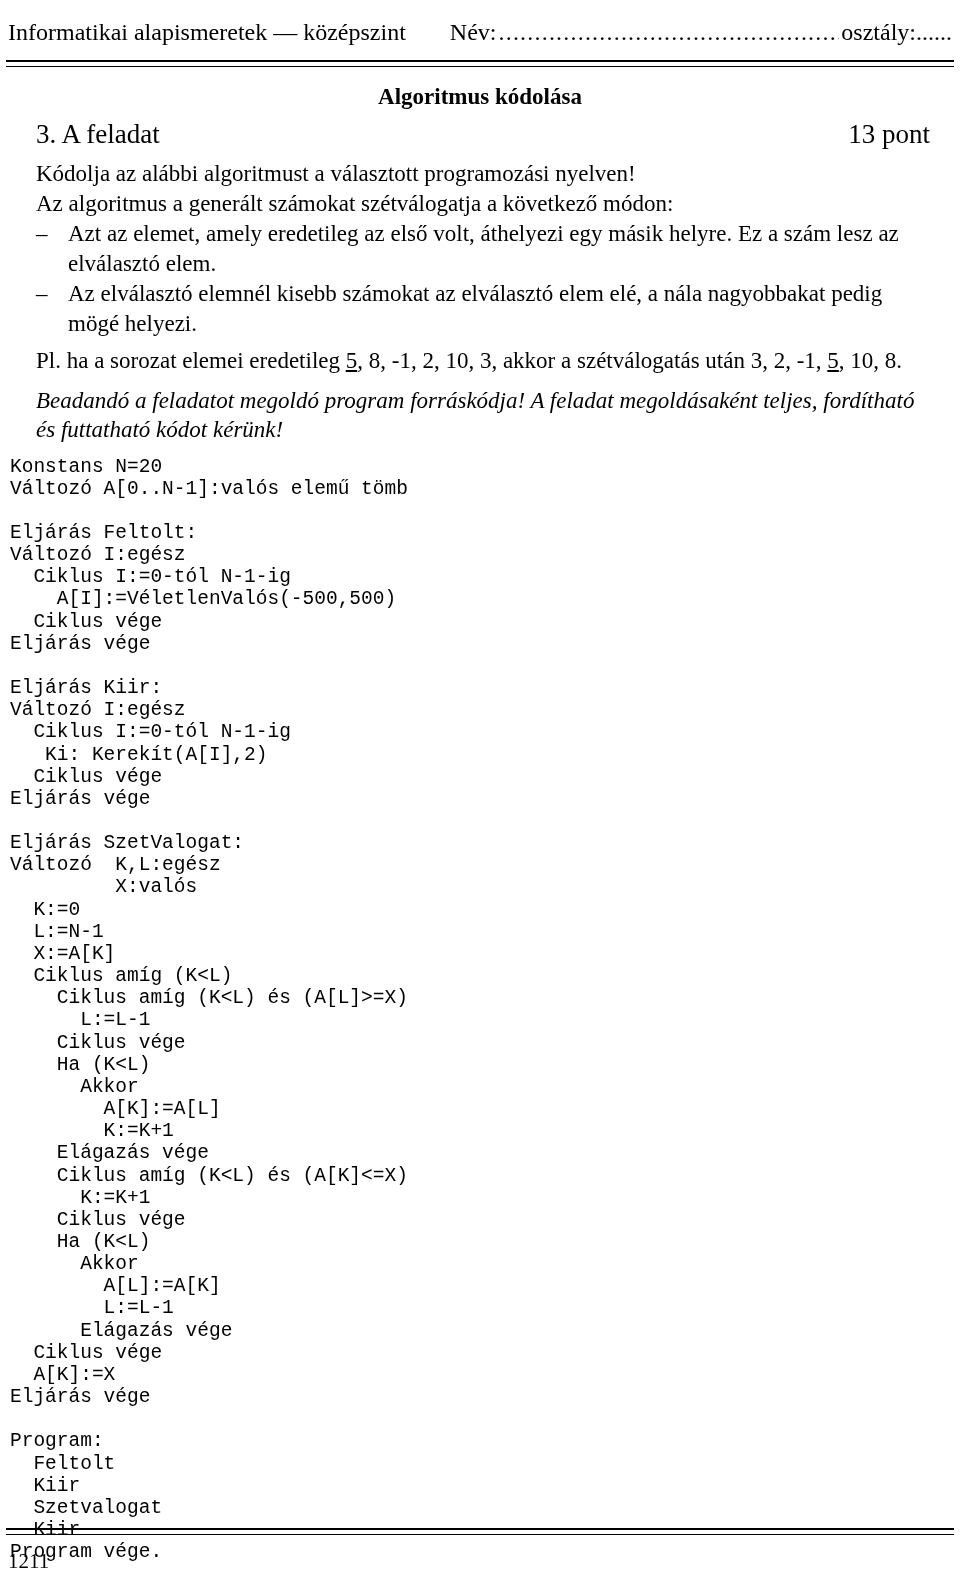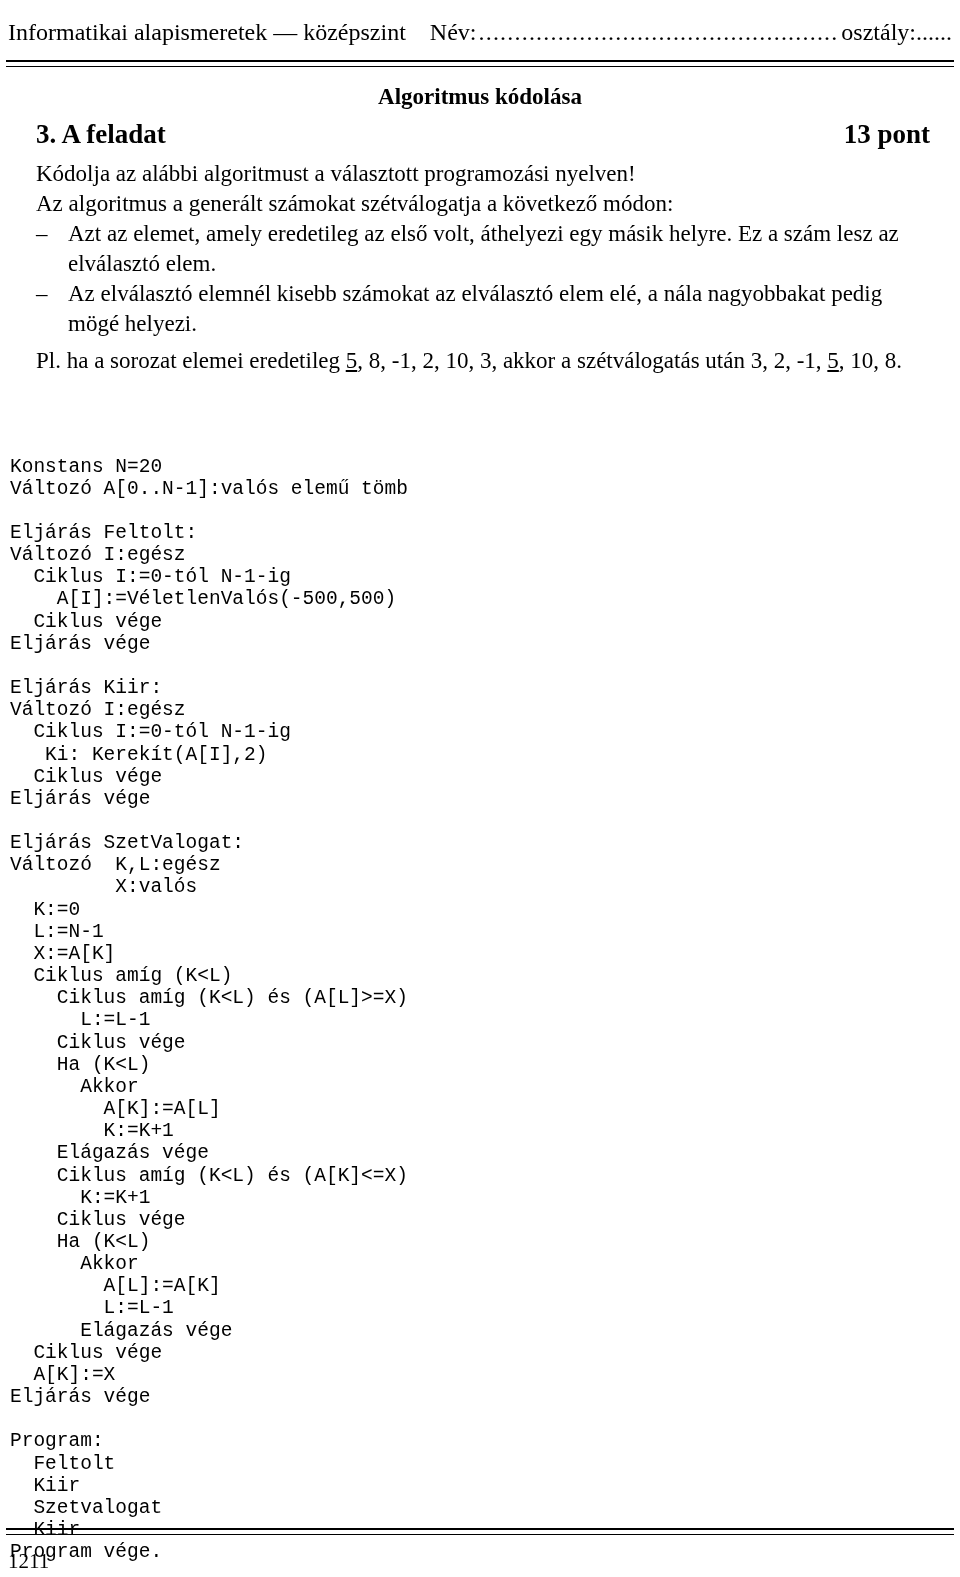--- a/index.html
+++ b/index.html
@@ -35,21 +35,21 @@
     align-items: baseline;
     font-size: 24px;
     line-height: 28px;
     white-space: nowrap;
   }
   .run-head .subject {
     flex: 0 0 auto;
   }
   .run-head .namefield {
     flex: 1 1 auto;
-    margin-left: 24px;
+    margin-left: 44px;
     display: flex;
     align-items: baseline;
     overflow: hidden;
   }
   .run-head .nev-label { flex: 0 0 auto; }
   .run-head .dots {
     flex: 1 1 auto;
     overflow: hidden;
     letter-spacing: 1.2px;
     margin: 0 2px;
@@ -80,21 +80,21 @@
   .task-line {
     position: absolute;
     left: 36px;
     right: 30px;
     top: 107px;
     height: 30px;
     display: flex;
     justify-content: space-between;
     align-items: flex-end;
     font-size: 27px;
-    font-weight: bold;
+    font-weight: normal;
     line-height: 30px;
   }
 
   
   .prose {
     position: absolute;
     left: 36px;
     right: 26px;
     top: 147px;
     font-size: 23px;
@@ -200,20 +200,21 @@
       <li>
         <span class="dash">–</span>
         <span>Azt az elemet, amely eredetileg az első volt, áthelyezi egy másik helyre. Ez a szám lesz az elválasztó elem.</span>
       </li>
       <li>
         <span class="dash">–</span>
         <span>Az elválasztó elemnél kisebb számokat az elválasztó elem elé, a nála nagyobbakat pedig mögé helyezi.</span>
       </li>
     </ul>
     <p class="pl-line"><span>Pl. ha a sorozat elemei eredetileg </span><u>5</u><span>, 8, -1, 2, 10, 3, akkor a szétválogatás után 3, 2, -1, </span><u>5</u><span>, 10, 8.</span></p>
+    <p class="italic-note">Beadandó a feladatot megoldó program forráskódja! A feladat megoldásaként teljes, fordítható és futtatható kódot kérünk!</p>
   </div>
 
   <pre class="code">Konstans N=20
 Változó A[0..N-1]:valós elemű tömb
 
 Eljárás Feltolt:
 Változó I:egész
   Ciklus I:=0-tól N-1-ig
     A[I]:=VéletlenValós(-500,500)
   Ciklus vége

